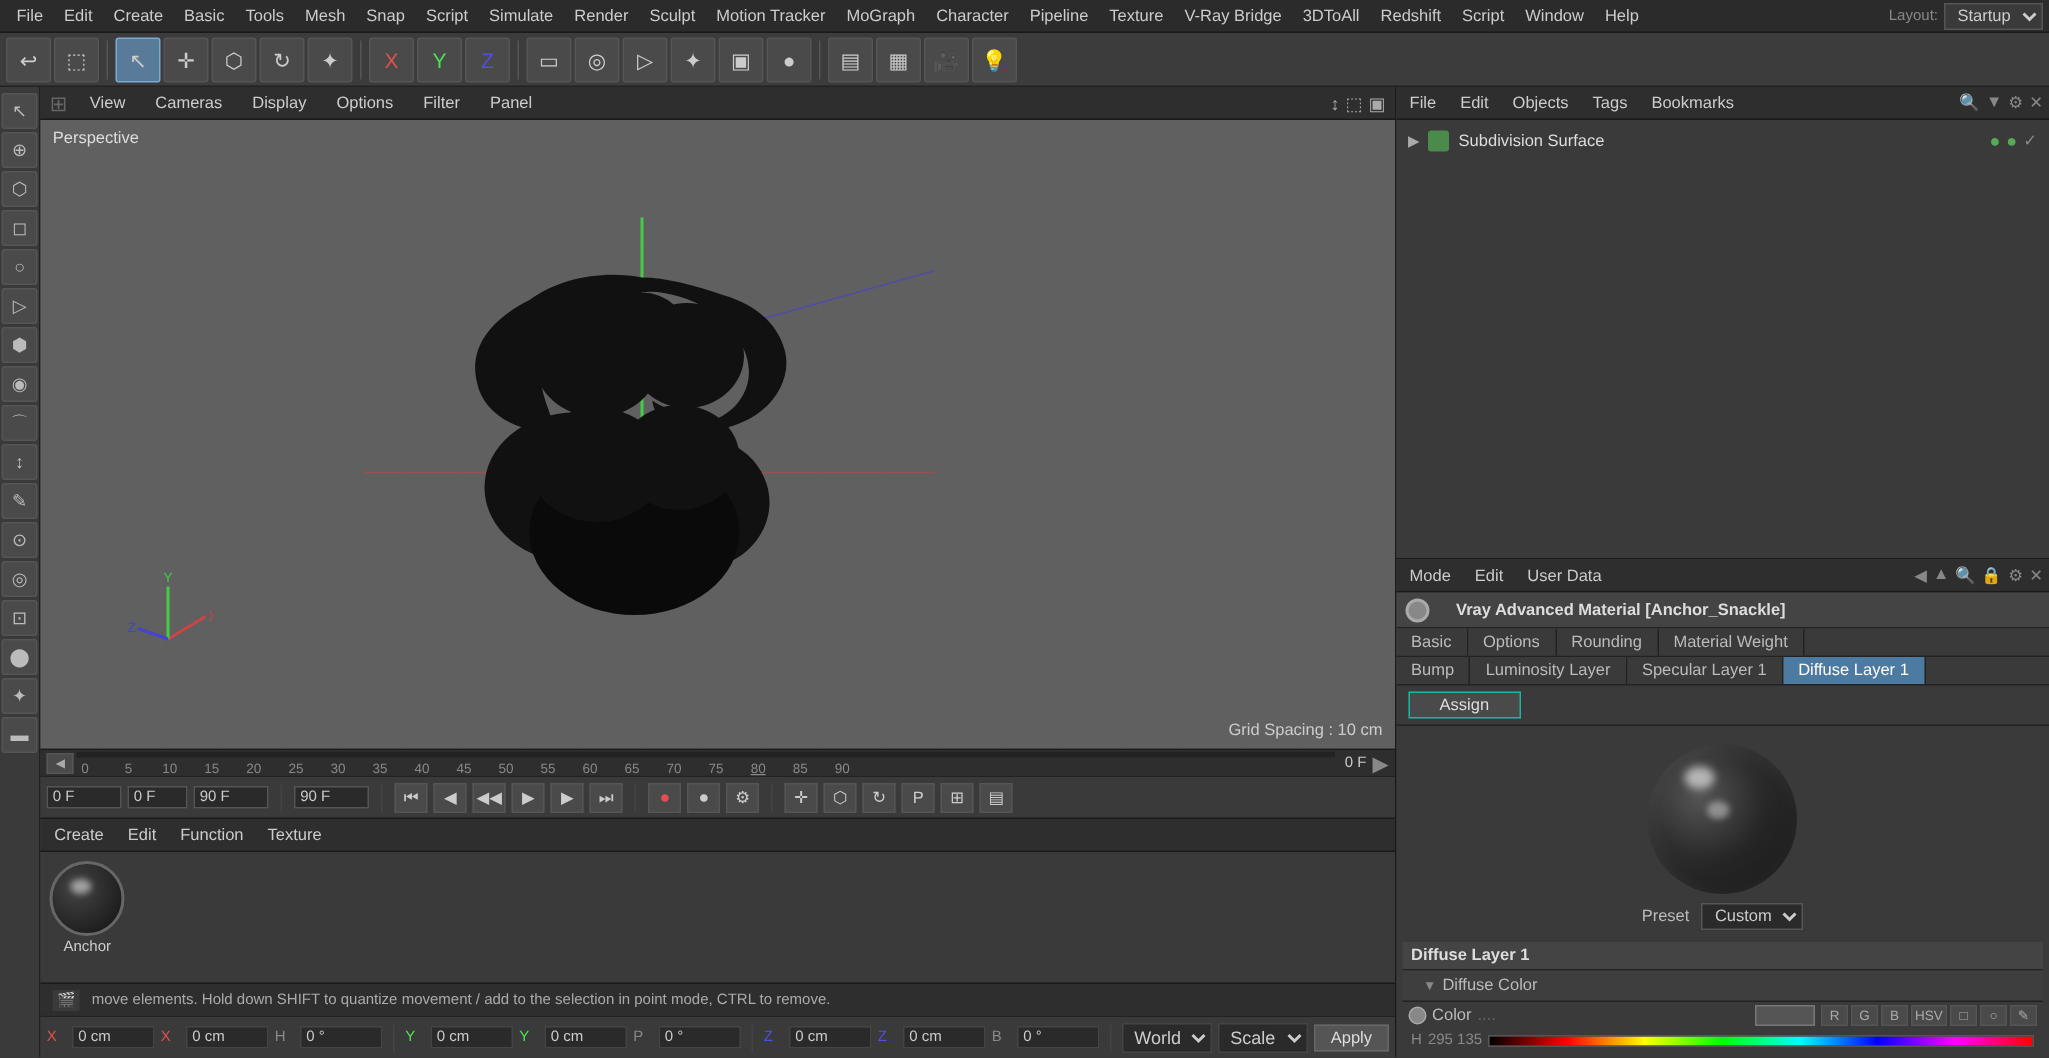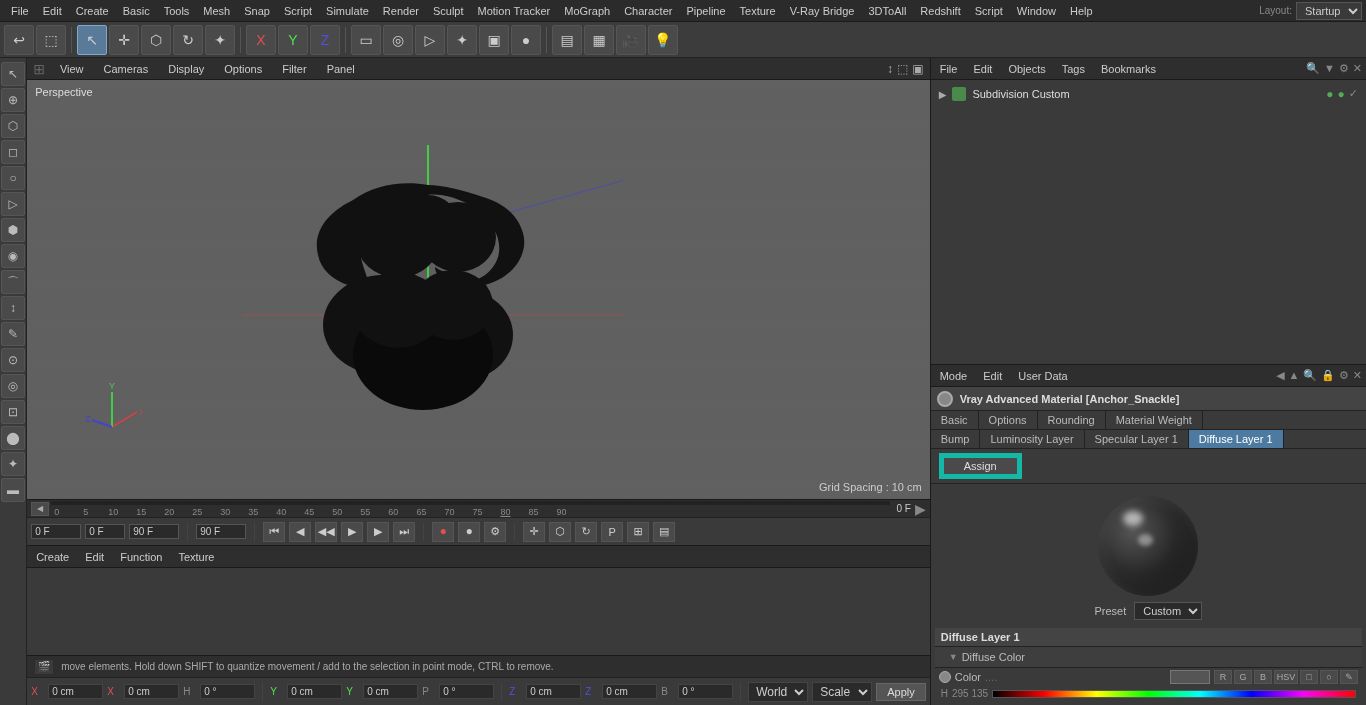--- a/index.html
+++ b/index.html
@@ -108,21 +108,21 @@
     #attr-manager {
       flex: 1; background: #3a3a3a; display: flex; flex-direction: column; justify-content: center;
     }
     #attr-topbar {
       display: flex; align-items: center; height: 22px; background: #2e2e2e;
       border-bottom: 1px solid #1a1a1a; padding: 0 4px; gap: 6px;
     }
     .attr-menu { padding: 2px 5px; cursor: pointer; color: #ccc; font-size: 11px; }
     #attr-title-bar {
       display: flex; align-items: center; height: 24px; background: #444;
-      padding: 0 6px; gap: 7px; border-bottom: 1px solid #222;
+      padding: 0 6px; gap: 18px; border-bottom: 1px solid #222;
     }
     .attr-title-icon { width: 16px; height: 16px; background: #888; border-radius: 50%; border: 2px solid #aaa; }
     .attr-title { color: #ddd; font-size: 11px; font-weight: bold; }
     #attr-tabs {
       display: flex; background: #3a3a3a; border-bottom: 1px solid #222;
     }
     .attr-tab {
       padding: 3px 10px; cursor: pointer; color: #bbb; font-size: 11px;
       border-right: 1px solid #222; background: #3a3a3a;
     }
@@ -405,20 +405,29 @@
     </div>
 
     <div id="bottom-section">
       <div id="bottom-left">
         <div id="bl-topbar">
           <span class="bl-menu">Create</span>
           <span class="bl-menu">Edit</span>
           <span class="bl-menu">Function</span>
           <span class="bl-menu">Texture</span>
         </div>
+        <div id="bl-content">
+
+          <div style="display:flex;flex-direction:column;align-items:center;cursor:pointer;">
+            <div style="width:50px;height:50px;border-radius:50%;background:radial-gradient(circle at 35% 35%, #444, #111);border:2px solid #666;position:relative;overflow:hidden;">
+              <div style="position:absolute;top:10px;left:12px;width:14px;height:10px;background:rgba(255,255,255,0.5);border-radius:50%;filter:blur(2px);"></div>
+            </div>
+            <span style="color:#ccc;font-size:10px;margin-top:2px;">Anchor</span>
+          </div>
+        </div>
       </div>
     </div>
 
     <div id="status-bar">
       <div style="width:18px;height:14px;display:flex;align-items:center;justify-content:center;background:#3a3a3a;cursor:pointer;">
         <span style="font-size:10px;color:#aaa;">🎬</span>
       </div>
       <span class="status-text">move elements. Hold down SHIFT to quantize movement / add to the selection in point mode, CTRL to remove.</span>
     </div>
 
@@ -487,21 +496,21 @@
           <span style="color:#888;cursor:pointer;">🔍</span>
           <span style="color:#888;cursor:pointer;">▼</span>
           <span style="color:#888;cursor:pointer;">⚙</span>
           <span style="color:#888;cursor:pointer;">✕</span>
         </div>
       </div>
       <div id="obj-mgr-content">
         <div class="obj-item">
           <span style="color:#aaa;font-size:10px;">▶</span>
           <div class="obj-icon" style="background:#4a8a4a;width:14px;height:14px;border-radius:2px;"></div>
-          <span class="obj-name">Subdivision Custom</span>
+          <span class="obj-name">Subdivision Surface</span>
           <div style="margin-left:auto;display:flex;gap:4px;">
             <span style="color:#5a5;font-size:12px;cursor:pointer;">●</span>
             <span style="color:#5a5;font-size:12px;cursor:pointer;">●</span>
             <span style="color:#888;font-size:11px;cursor:pointer;">✓</span>
           </div>
         </div>
       </div>
     </div>
 
     <div id="attr-manager">
@@ -528,21 +537,21 @@
         <div class="attr-tab">Rounding</div>
         <div class="attr-tab">Material Weight</div>
       </div>
       <div style="display:flex;background:#3a3a3a;border-bottom:1px solid #222;">
         <div class="attr-tab">Bump</div>
         <div class="attr-tab">Luminosity Layer</div>
         <div class="attr-tab">Specular Layer 1</div>
         <div class="attr-tab active">Diffuse Layer 1</div>
       </div>
       <div style="padding:4px 8px;border-bottom:1px solid #222;">
-        <button style="padding:2px 20px;background:#4a4a4a;border:5px solid #14b8a6;color:#ddd;font-size:11px;cursor:pointer;">Assign</button>
+        <button style="padding:2px 20px;background:#4a4a4a;border:1px solid #14b8a6;color:#ddd;font-size:11px;cursor:pointer;">Assign</button>
       </div>
       <div id="attr-content">
 
         <div style="display:flex;flex-direction:column;align-items:center;padding:8px;">
           <div id="mat-sphere">
             <div class="mat-highlight"></div>
 
             <div style="position:absolute;top:38%;left:40%;width:15px;height:12px;background:rgba(255,255,255,0.4);border-radius:50%;filter:blur(2px);"></div>
           </div>
 

